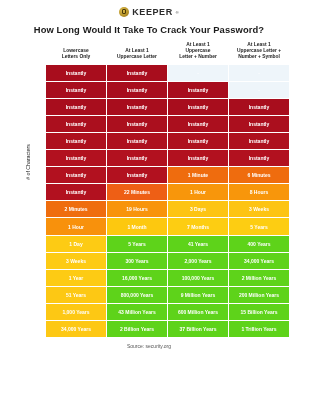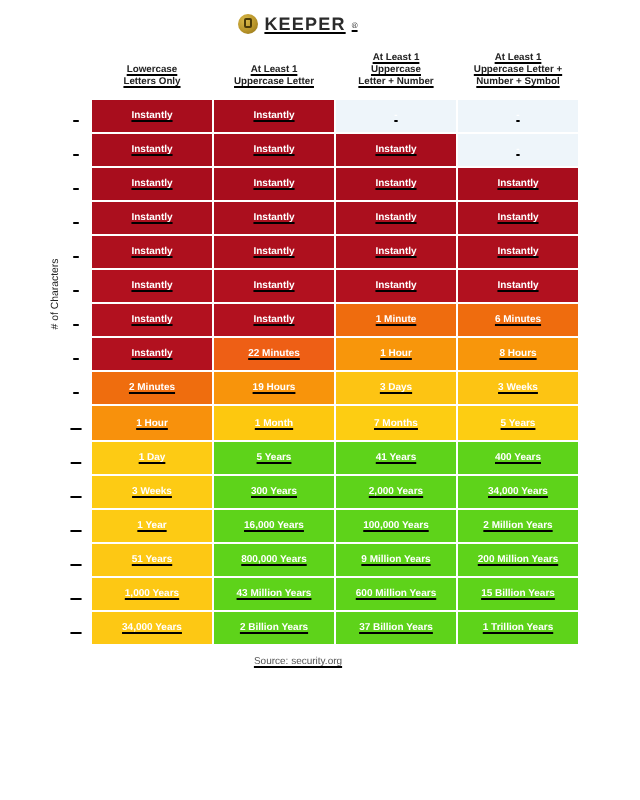--- a/index.html
+++ b/index.html
@@ -2,21 +2,21 @@
 <html><head>
 <meta charset="utf-8">
 <style>
   html,body{margin:0;padding:0;}
   body{
     width:298px;height:400px;
     background:#ffffff;
     font-family:"Liberation Sans", sans-serif;
     overflow:hidden;
   }
-  .page{position:relative;width:298px;height:400px;box-sizing:border-box;text-decoration:underline;}
+  .page{position:relative;width:298px;height:400px;box-sizing:border-box;}
 
   
   .logo-row{
     display:flex;align-items:center;justify-content:center;
     gap:3px;height:20px;padding-top:4px;box-sizing:border-box;
   }
   .logo-mark{
     width:10px;height:10px;border-radius:50%;
     background:radial-gradient(circle at 35% 32%, #d9b94a 0%, #b9952a 55%, #8a6d16 100%);
     position:relative;flex:0 0 auto;
@@ -82,20 +82,21 @@
 <body>
 
 <div class="page">
 
   <div class="logo-row">
     <span class="logo-mark"></span>
     <span class="logo-text">KEEPER</span>
       <span class="logo-tm">®</span>
   </div>
 
+  <div class="title">How Long Would It Take To Crack Your Password?</div>
 
   <div class="chart">
     <div class="ylabel"># of Characters</div>
     <table class="grid">
       <thead>
         <tr>
           <th class="rowhead-col"></th>
           <th>Lowercase<br>Letters Only</th>
           <th>At Least 1<br>Uppercase Letter</th>
           <th>At Least 1<br>Uppercase<br>Letter  +  Number</th>

